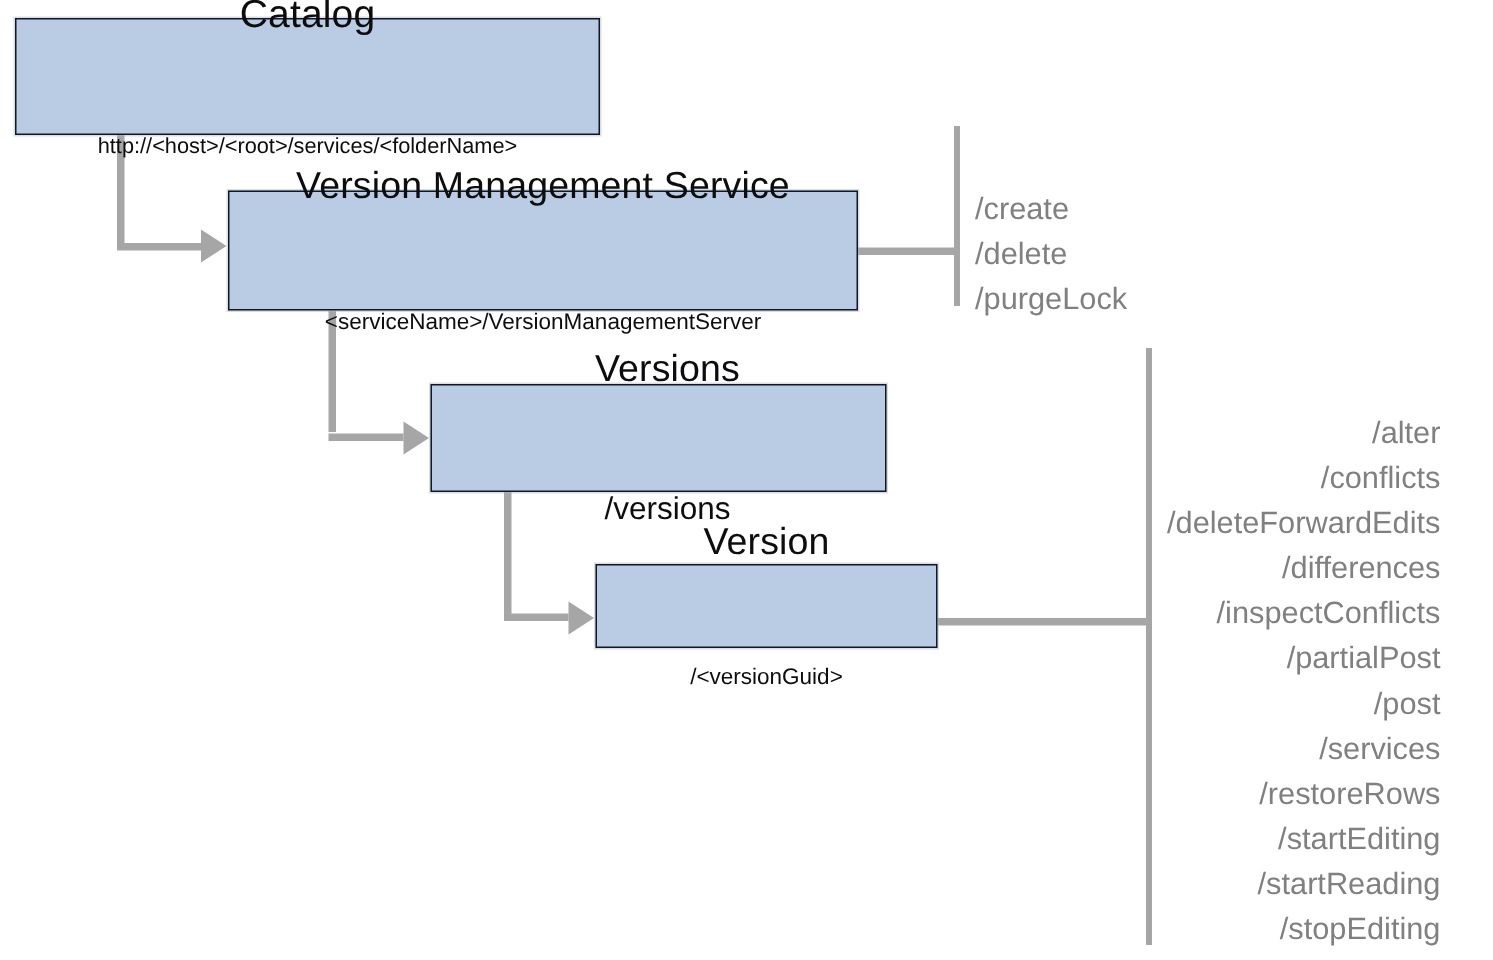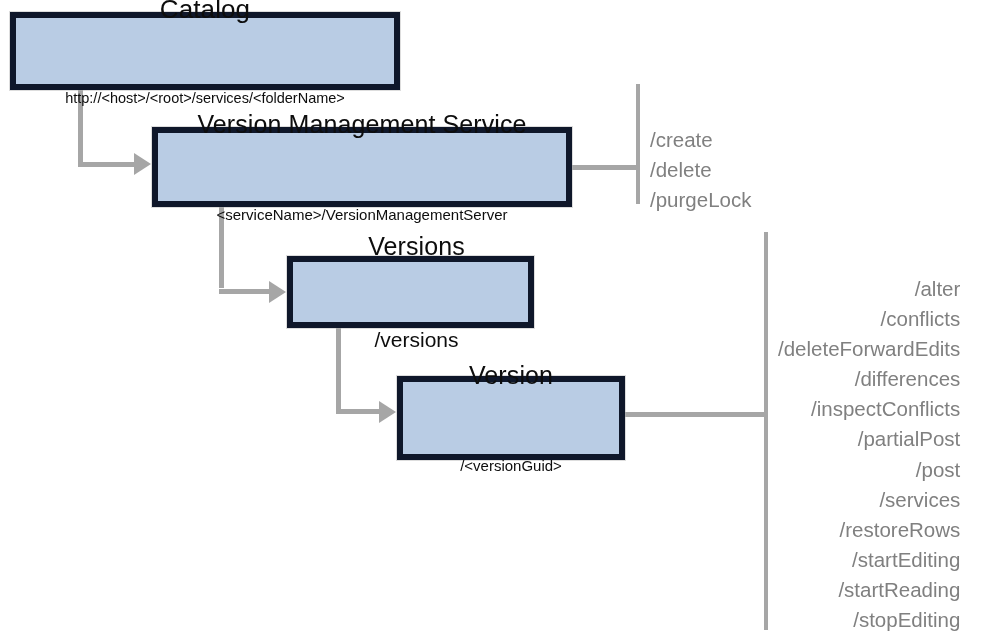--- a/index.html
+++ b/index.html
@@ -15,21 +15,21 @@
     width: 995px;
     height: 640px;
     background: #ffffff;
     overflow: hidden;
   }
   
   .node {
     position: absolute;
     box-sizing: border-box;
     background: #b9cce4;
-    border: 6px solid #0f172a;
+    border: 1px solid #0f172a;
     box-shadow: 0 0 0 1px rgba(180,180,180,0.45);
     display: flex;
     flex-direction: column;
     align-items: center;
     justify-content: center;
     color: #0d0d0d;
     text-align: center;
     line-height: 1.1;
     gap: 48px;
   }
@@ -40,22 +40,22 @@
     white-space: nowrap;
   }
   .node .subtitle {
     font-size: 14.5px;
     font-weight: normal;
     margin-top: 20px;
     white-space: nowrap;
   }
   #node-catalog { left: 10px;  top: 12px;  width: 390px; height: 78px; }
   #node-vms     { left: 152px; top: 127px; width: 420px; height: 80px; }
-  #node-versions{ left: 287px; top: 256px; width: 247px; height: 72px; padding-left: 12px; }
-  #node-version { left: 397px; top: 376px; width: 228px; height: 84px; }
+  #node-versions{ left: 287px; top: 256px; width: 304px; height: 72px; padding-left: 12px; }
+  #node-version { left: 397px; top: 376px; width: 228px; height: 56px; }
 
   #node-catalog .title { font-size: 26px; }
   #node-vms .title { font-size: 25px; }
   #node-versions .title { font-size: 25px; }
   #node-version .title { font-size: 25px; }
 
   #node-vms .subtitle { font-size: 15px; }
   #node-versions .subtitle { font-size: 21px; }
   #node-version .subtitle { font-size: 15px; }
 

